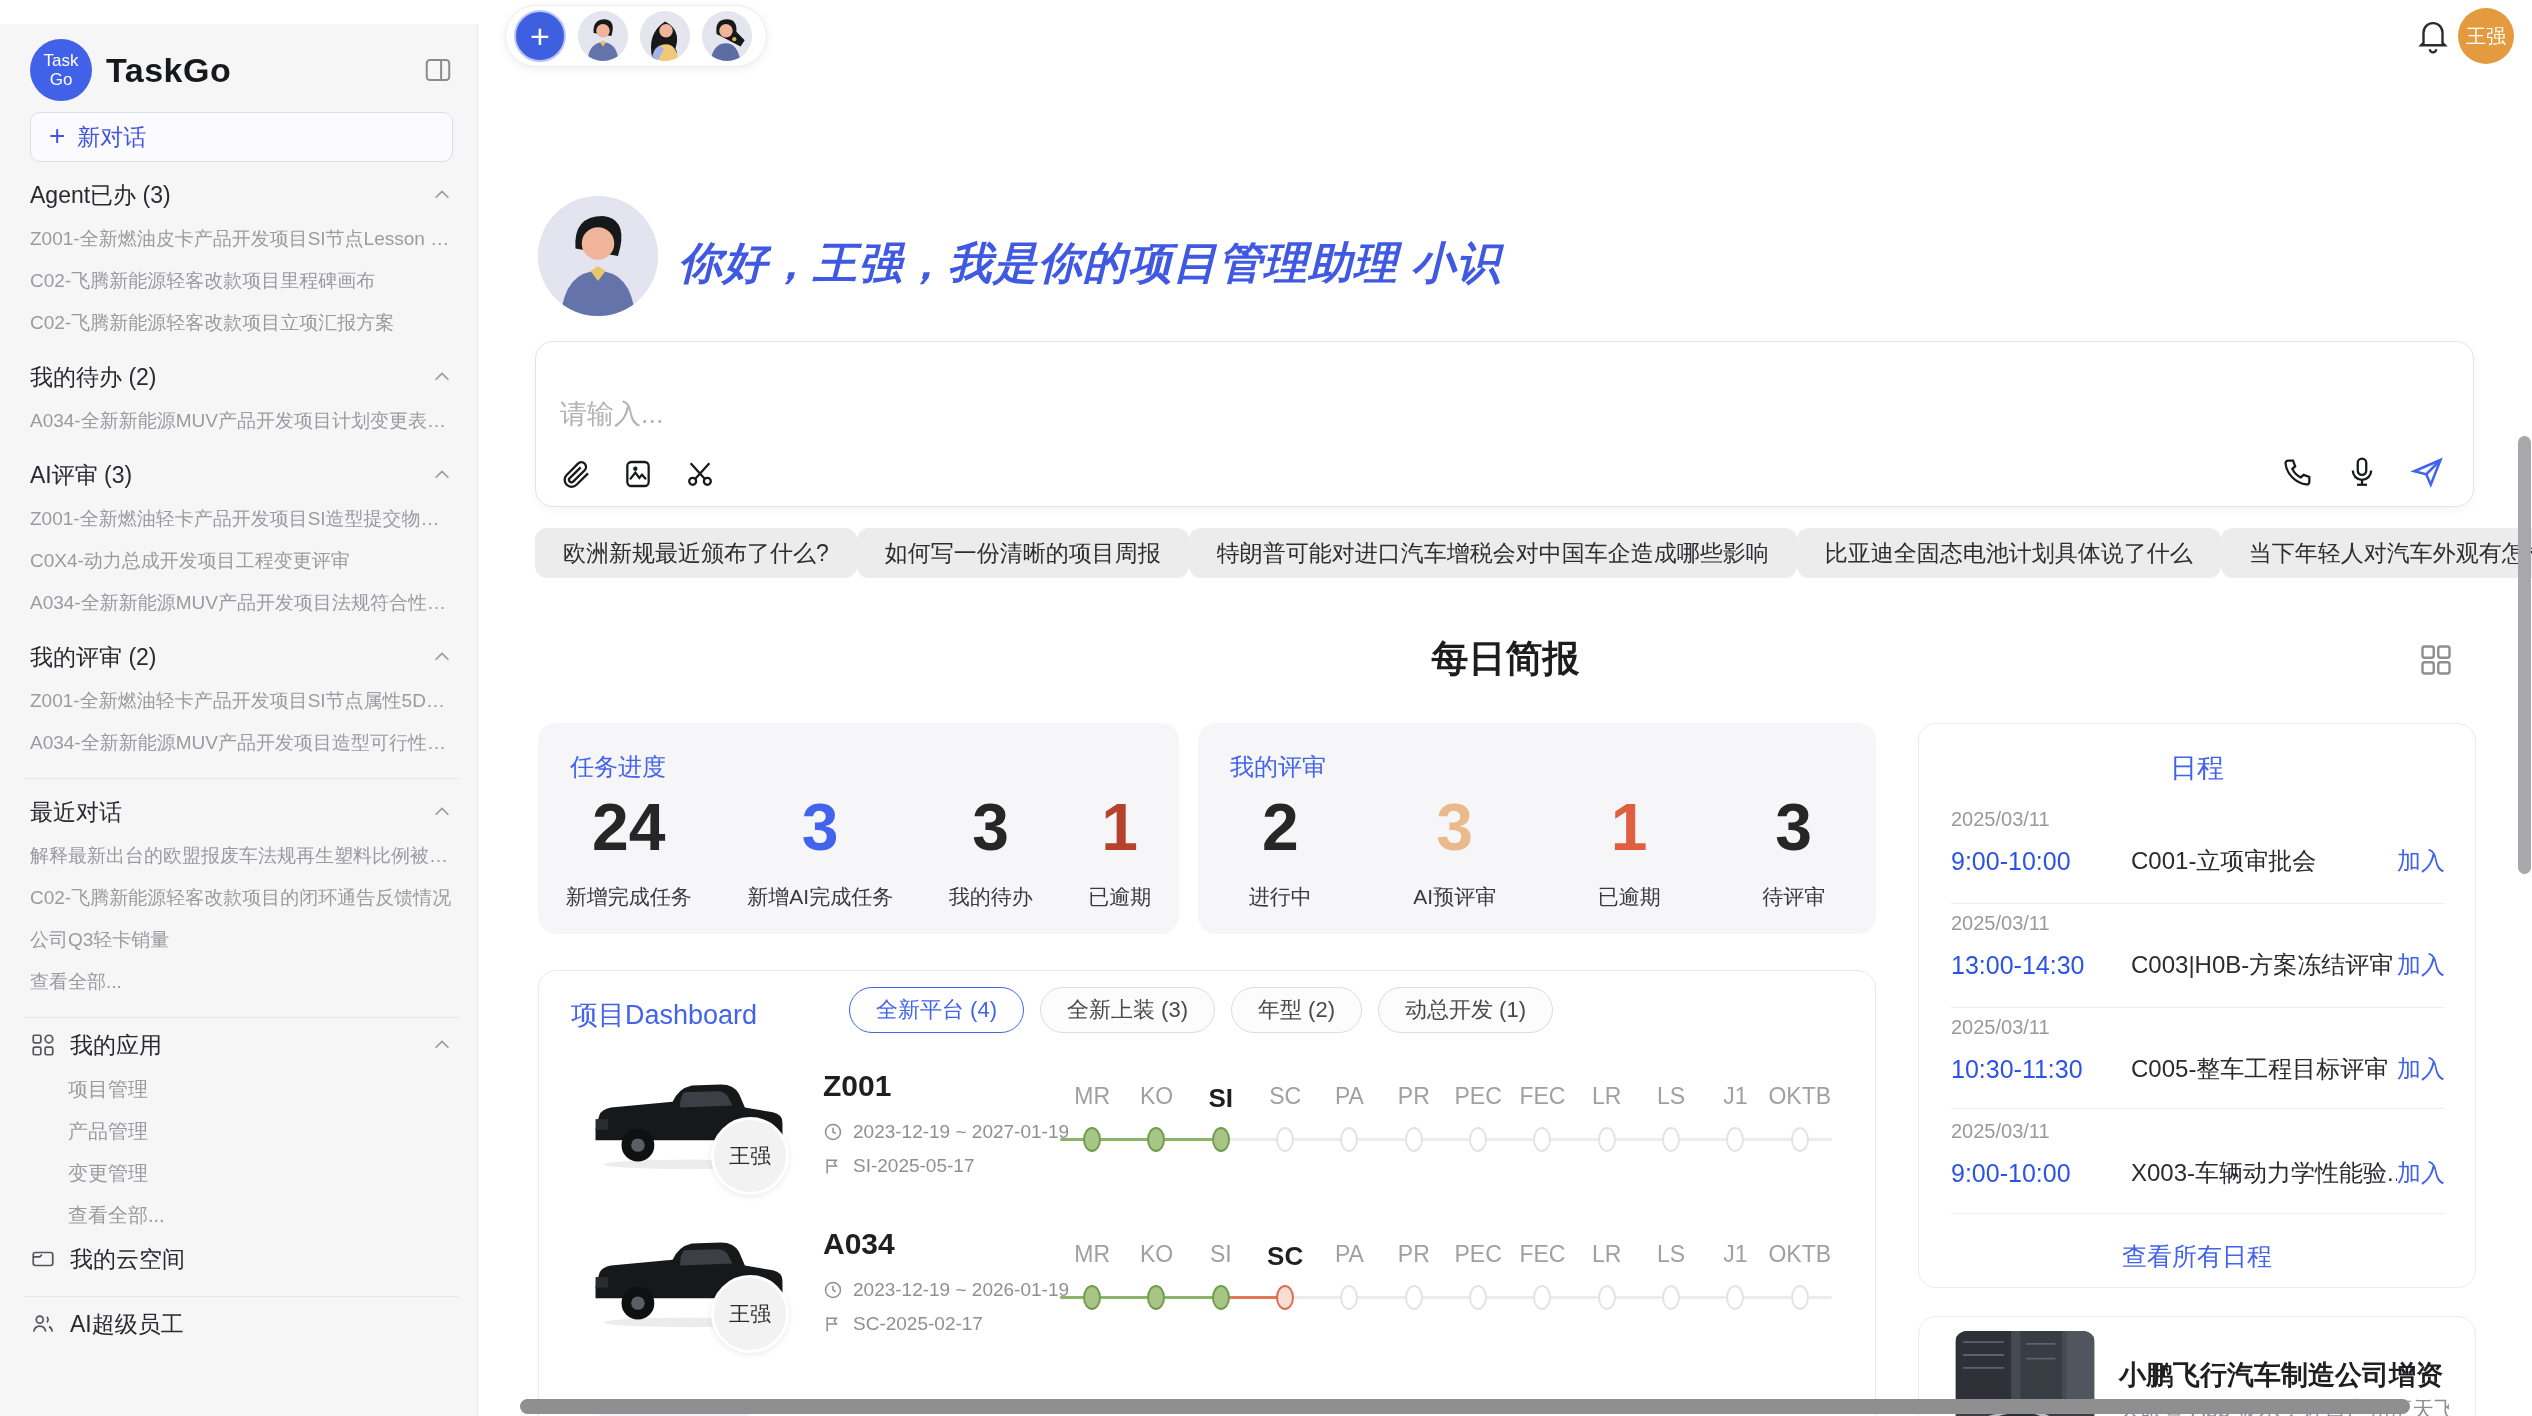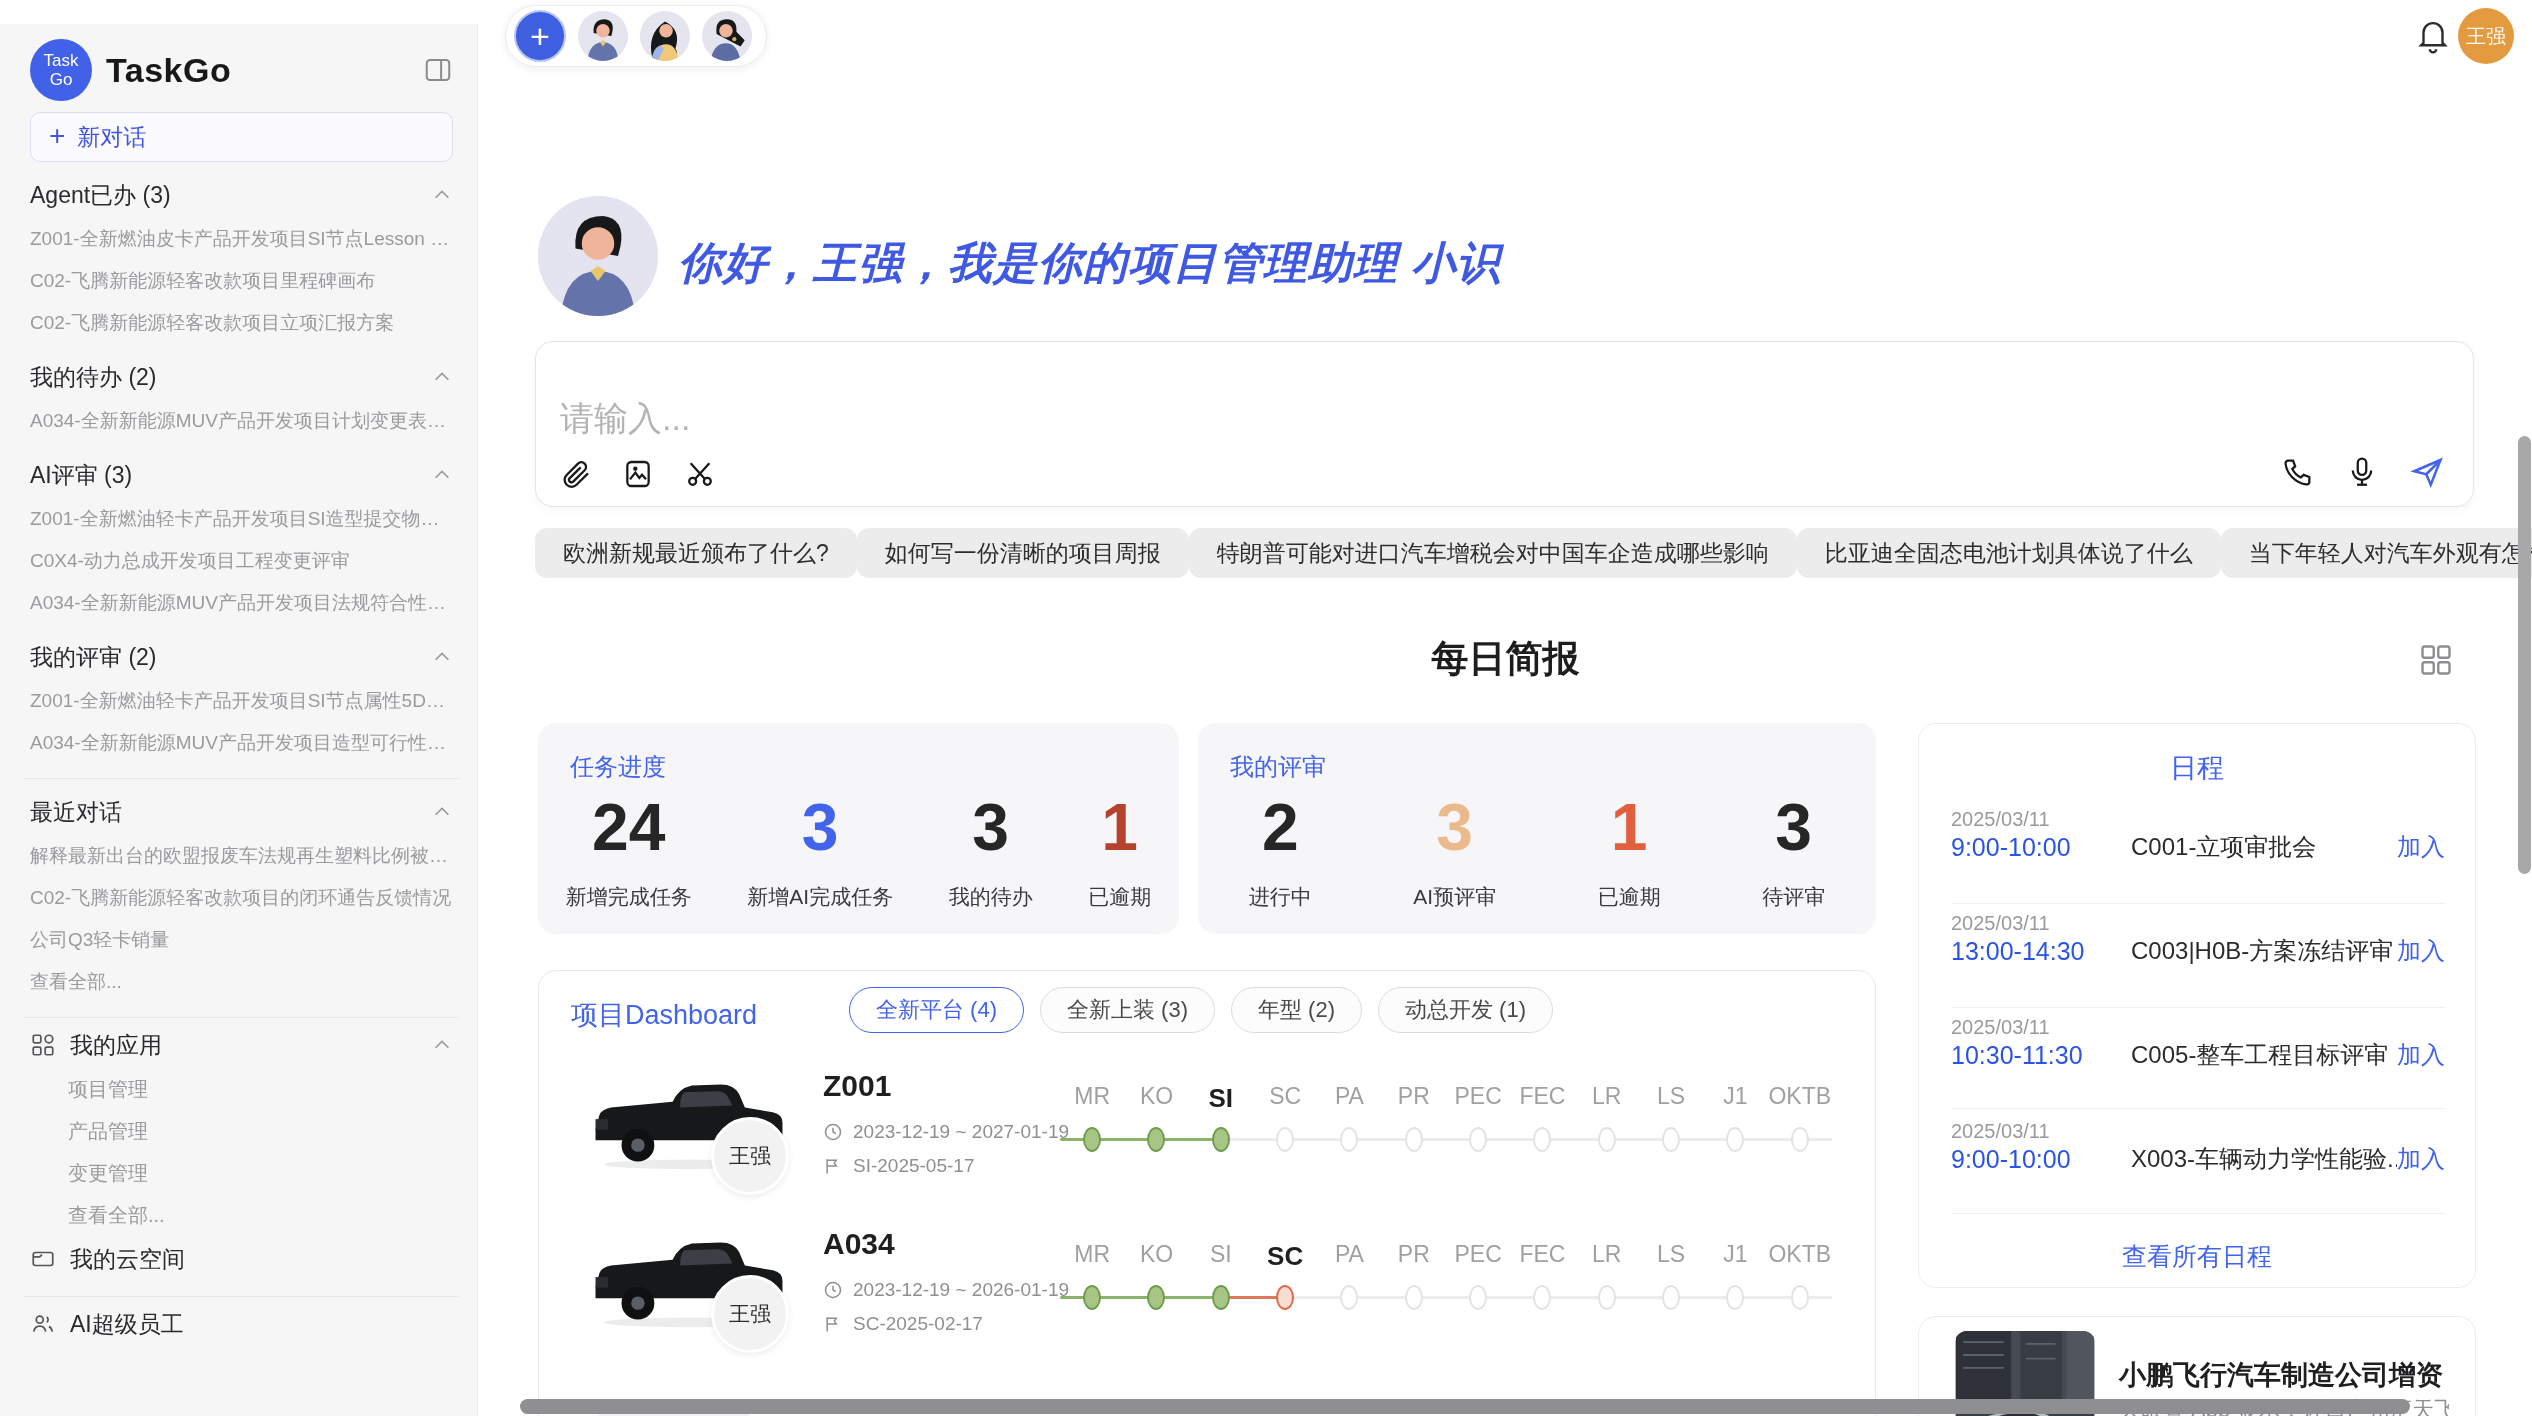--- a/index.html
+++ b/index.html
@@ -49,21 +49,21 @@
 
   
   .greet-avatar { left:538px; top:196px; width:120px; height:120px; border-radius:50%;
     overflow:hidden; background:#e4e4f0; }
   .greet-text { left:678px; top:234px; font-size:44px; font-weight:800; font-style:italic;
     color:#4059e3; letter-spacing:1px; }
 
   
   .composer { left:535px; top:341px; width:1939px; height:166px; background:#fff;
     border:1px solid #e4e4e5; border-radius:18px; box-shadow:0 3px 10px rgba(0,0,0,.04); }
-  .composer .ph { position:absolute; left:24px; top:54px; font-size:34px; color:#b3b3b6; }
+  .composer .ph { position:absolute; left:24px; top:54px; font-size:27px; color:#b3b3b6; }
   .composer .left-icons { position:absolute; left:24px; bottom:16px; display:flex; gap:30px; color:#17181a; }
   .composer .right-icons { position:absolute; right:28px; bottom:16px; display:flex; gap:30px; align-items:center; color:#17181a; }
   .icon-btn { cursor:pointer; }
 
   
   .chips { left:535px; top:528px; width:1941px; display:flex; justify-content:space-between; }
   .chip { height:50px; line-height:50px; padding:0 28px; background:#ececec; border-radius:12px;
     font-size:23px; color:#2e2e30; white-space:nowrap; cursor:pointer; }
 
   
@@ -110,21 +110,21 @@
   .row3-sliver { position:absolute; left:60px; top:428px; width:150px; height:34px;
     background:#ededee; border-radius:12px 12px 0 0; opacity:.7; }
 
   
   .sched-card { left:1918px; top:723px; width:558px; height:565px; background:#fff;
     border:1px solid #ececee; border-radius:18px; }
   .sched-title { position:absolute; top:26px; left:0; right:0; text-align:center;
     font-size:27px; color:#4263eb; }
   .sched-item { position:absolute; left:32px; right:30px; }
   .sched-date { font-size:20px; color:#9a9a9e; }
-  .sched-row { display:flex; align-items:center; }
+  .sched-row { margin-top:14px; display:flex; align-items:center; }
   .sched-time { width:180px; font-size:25px; color:#2b53e8; font-weight:500; }
   .sched-name { flex:1; font-size:24px; color:#2b2b2e; white-space:nowrap; overflow:hidden; }
   .join-link { font-size:24px; color:#4263eb; cursor:pointer; }
   .sched-div { position:absolute; left:32px; right:30px; height:1px; background:#f0f0f1; }
   .sched-more { position:absolute; left:0; right:0; top:516px; text-align:center;
     font-size:25px; color:#4263eb; cursor:pointer; }
 
   
   .news-card { left:1918px; top:1316px; width:558px; height:160px; background:#fff;
     border:1px solid #ececee; border-radius:18px; overflow:hidden; }

